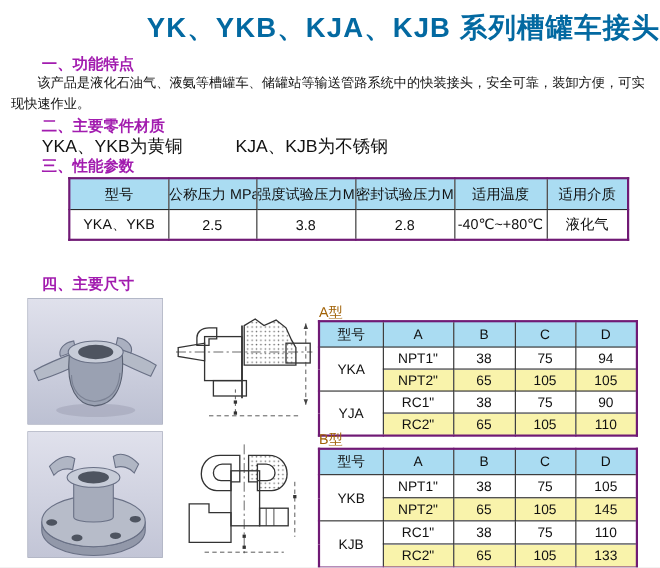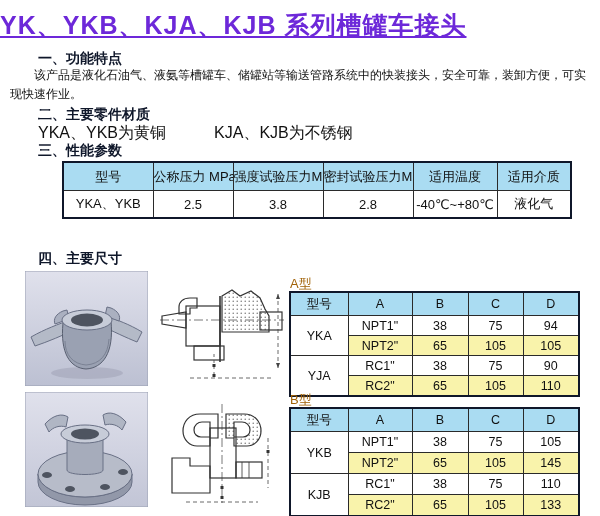--- a/index.html
+++ b/index.html
@@ -2,35 +2,35 @@
 <html><head>
 <meta charset="utf-8">
 <style>
   html,body { margin:0; padding:0; background:#e8e8e8; }
   .page {
     position:relative; width:600px; height:516px; background:#ffffff;
     font-family:"Liberation Sans","DejaVu Sans",sans-serif; color:#111;
     margin:0 auto; overflow:hidden;
   }
   .title {
-    position:absolute; top:9px; left:0; width:100%; text-align:left;
-    font-size:25px; font-weight:bold; letter-spacing:1px; color:#6d28d9;text-decoration:underline;
+    position:absolute; top:9px; left:0; width:100%; text-align:right;
+    font-size:25px; font-weight:bold; letter-spacing:1px; color:#0369a1;
   }
-  .sec { position:absolute; color:#0f172a; font-weight:bold; font-size:14px; white-space:nowrap; }
+  .sec { position:absolute; color:#a21caf; font-weight:bold; font-size:14px; white-space:nowrap; }
   .sec1 { left:38px; top:50px; }
   .sec2 { left:38px; top:106px; }
   .sec3 { left:38px; top:142px;font-family:Liberation Serif, serif; }
   .sec4 { left:38px; top:250px; }
   .para {
     position:absolute; left:10px; top:66px; width:582px;
     font-size:12px; line-height:19px; text-indent:2em;
   }
   .mats { position:absolute; left:38px; top:123px; font-size:16px; white-space:pre; }
 
-  table { border-collapse:collapse; position:absolute; table-layout:fixed; border:2px solid #0f172a; }
+  table { border-collapse:collapse; position:absolute; table-layout:fixed; border:2px solid #701a75; }
   th, td { border:1px solid #2a2a2a; text-align:center; vertical-align:middle; padding:0; overflow:hidden; white-space:nowrap; }
   tr.head th { background:#aadcf2; font-weight:normal; }
   tr.alt td { background:#f9f3ab; }
   td.model { background:#ffffff; }
 
   .perf { left:62px; top:161px; width:508px; font-size:13px; }
   .perf th { height:27px; }
   .perf td { height:26px;margin-left:28px; }
 
   .dim { width:289px; font-size:12.5px; }

